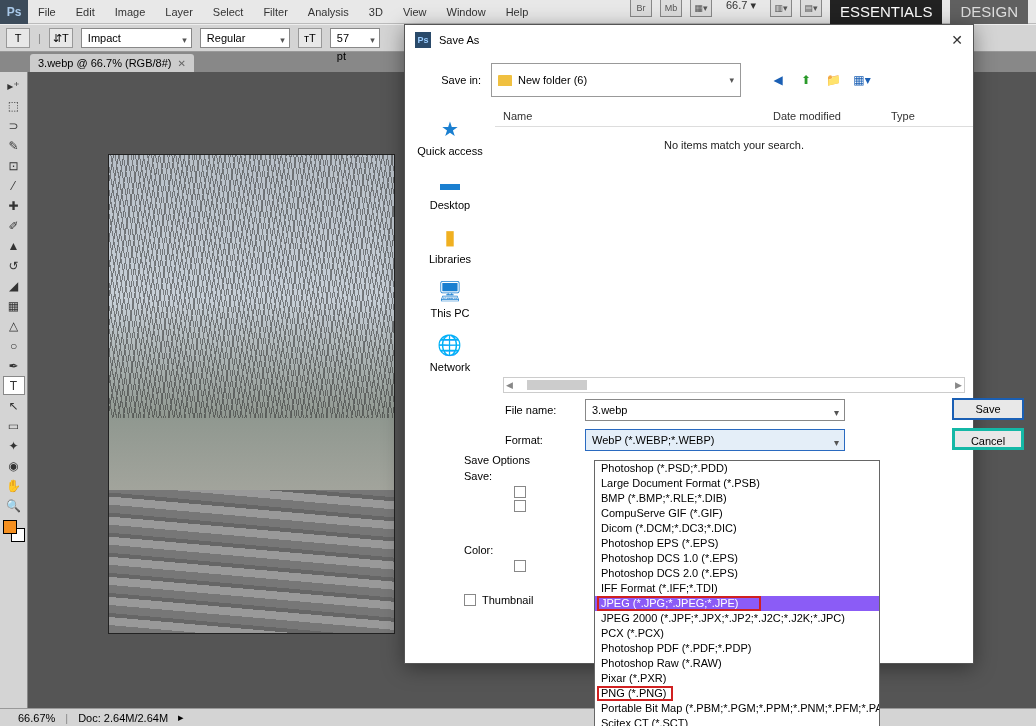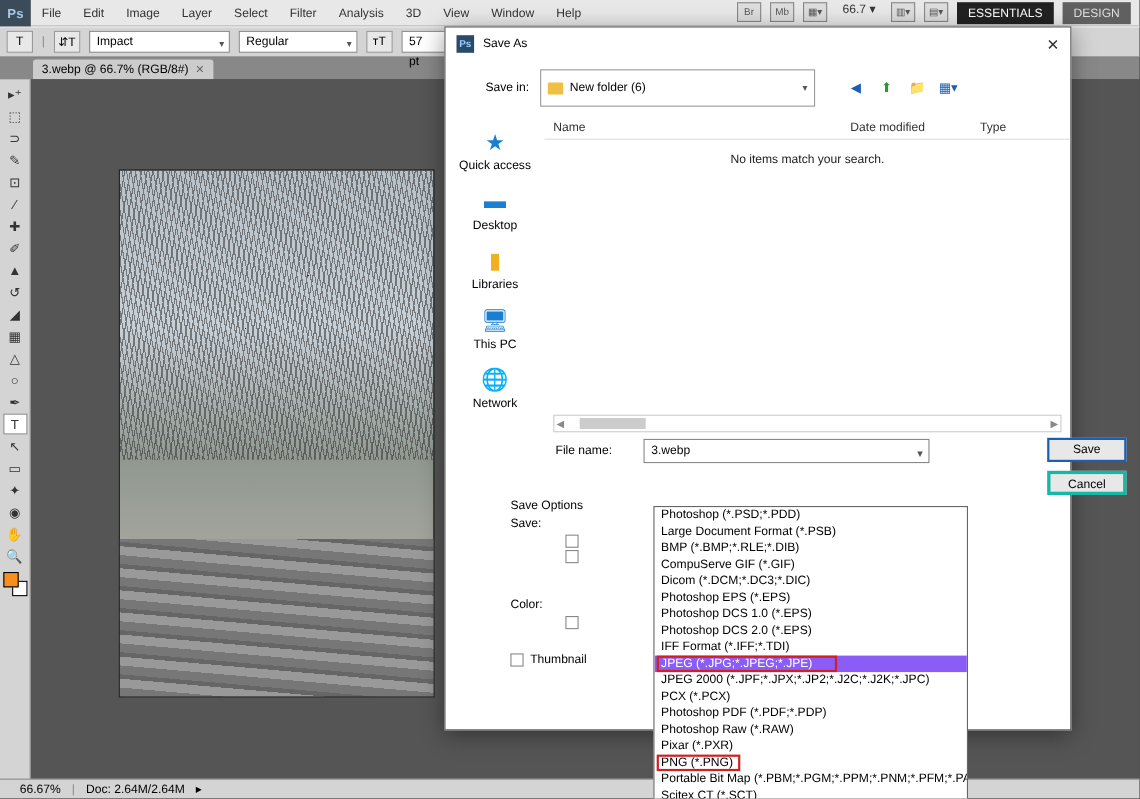--- a/index.html
+++ b/index.html
@@ -4,21 +4,21 @@
 <style>
 *{box-sizing:border-box;margin:0;padding:0;font-family:"Segoe UI",Tahoma,sans-serif;font-size:11px}
 body{width:1036px;height:726px;background:#555;position:relative;overflow:hidden}
 .topbar{height:24px;background:#e8e8e8;display:flex;align-items:center;border-bottom:1px solid #bbb}
 .ps-logo{width:28px;height:24px;background:#3c4b5a;display:flex;align-items:center;justify-content:center;color:#a8c8e8;font-size:12px;font-weight:bold}
 .menubar{display:flex;gap:0}
 .menubar span{padding:5px 10px;color:#333;cursor:default}
 .top-right{margin-left:auto;display:flex;align-items:flex-start;gap:8px;padding-right:8px}
 .tr-icon{width:22px;height:18px;border:1px solid #888;background:#ddd;display:flex;align-items:center;justify-content:center;font-size:9px;color:#555}
 .zoom{font-size:11px;color:#333;padding:0 6px}
-.tab-btn{background:#606060;color:#ddd;padding:4px 10px;font-size:11px}
+.tab-btn{background:#606060;color:#ddd;padding:4px 10px;font-size:15px}
 .tab-btn.active{background:#222;color:#fff}
 .optbar{height:28px;background:#d4d4d4;border-top:1px solid #eee;border-bottom:1px solid #999;display:flex;align-items:center;gap:8px;padding:0 6px}
 .opt-icon{width:24px;height:20px;background:#e8e8e8;border:1px solid #999;display:flex;align-items:center;justify-content:center}
 .opt-sel{height:20px;background:#fff;border:1px solid #888;padding:0 20px 0 6px;line-height:18px;position:relative;font-size:11px}
 .opt-sel::after{content:"▾";position:absolute;right:4px;top:2px;color:#555;font-size:9px}
 .tabbar{height:20px;background:#888;display:flex;align-items:end;padding-left:30px}
 .doc-tab{background:#ccc;padding:3px 8px;font-size:10px;border-radius:3px 3px 0 0;display:flex;align-items:center;gap:6px}
 .doc-tab .x{color:#666;font-size:10px}
 .workspace{position:absolute;left:0;top:72px;right:0;bottom:18px;background:#555;display:flex}
 .toolbox{width:28px;background:#d4d4d4;border-right:1px solid #888;display:flex;flex-direction:column;align-items:center;padding-top:4px;gap:1px}
@@ -100,22 +100,22 @@
     <div class="tr-icon">▤▾</div>
     <span class="tab-btn active">ESSENTIALS</span>
     <span class="tab-btn">DESIGN</span>
   </div>
 </div>
 
 <div class="optbar">
   <div class="opt-icon">T</div>
   <span style="color:#888">|</span>
   <div class="opt-icon">⇵T</div>
-  <div class="opt-sel" style="width:128px">Impact</div>
-  <div class="opt-sel" style="width:108px">Regular</div>
+  <div class="opt-sel" style="width:111px">Impact</div>
+  <div class="opt-sel" style="width:90px">Regular</div>
   <div class="opt-icon">тT</div>
   <div class="opt-sel" style="width:50px">57 pt</div>
 </div>
 
 <div class="tabbar">
   <div class="doc-tab">
     <span>3.webp @ 66.7% (RGB/8#)</span>
     <span class="x">✕</span>
   </div>
 </div>
@@ -217,20 +217,24 @@
         <span style="color:#888;font-size:9px;padding:0 2px">◀</span>
           <div class="thumb"></div>
         <span style="margin-left:auto;color:#888;font-size:9px;padding:0 2px">▶</span>
       </div>
     </div>
   </div>
   <div class="formrow">
     <label>File name:</label>
     <div class="txtin">3.webp</div>
   </div>
+  <div class="formrow">
+    <label>Format:</label>
+    <div class="txtin dd">WebP (*.WEBP;*.WEBP)</div>
+  </div>
 </div>
 
 <div class="dlgright">
   <div class="btn def">Save</div>
   <div class="btn">Cancel</div>
 </div>
 
 <div class="saveopt">
   <div>Save Options</div>
   <div>Save:</div>

